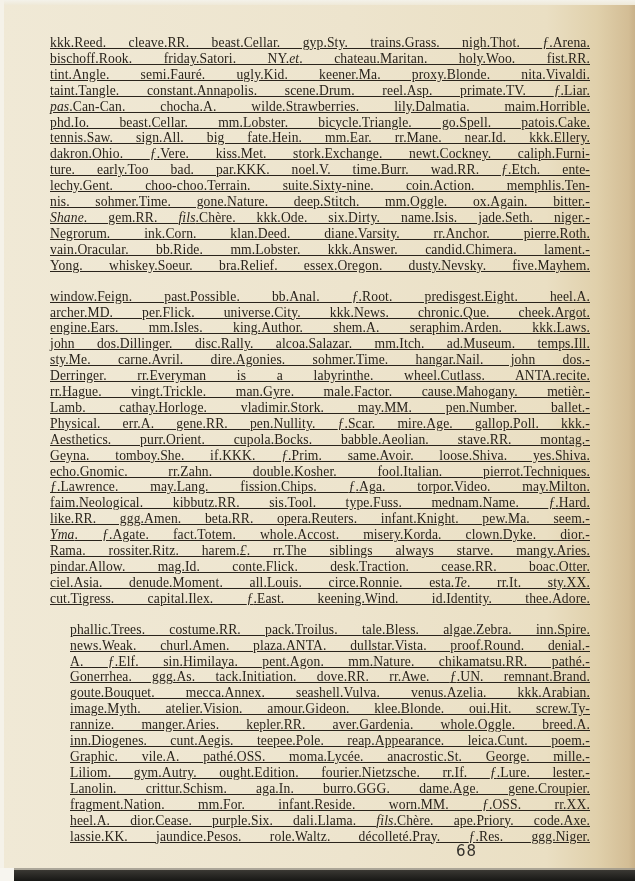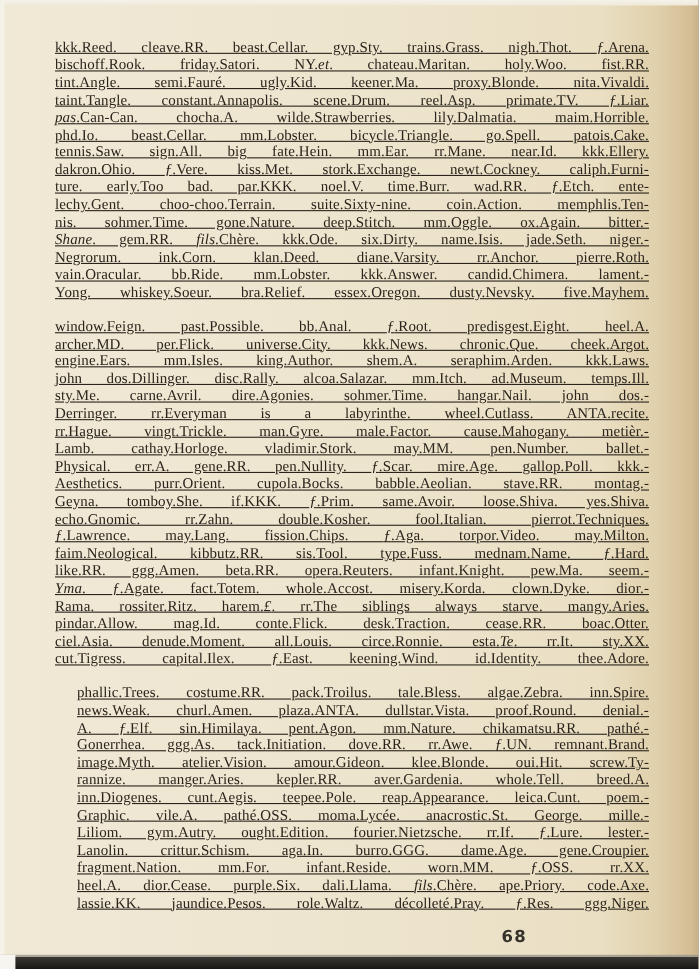--- a/index.html
+++ b/index.html
@@ -57,21 +57,21 @@
     text-align-last:justify;
     white-space:normal;
   }
   .line i{font-style:italic;}
   
   .page-number{
     position:absolute;
     left:456px;top:842px;
     font-family:"DejaVu Sans", sans-serif;
     font-size:15px;
-    font-weight:700;
+    font-weight:400;
     letter-spacing:1px;
     color:#35322c;
   }
 </style>
 </head>
 <body>
 
 <div id="screen">
 
   <div class="edge-top"></div>
@@ -115,22 +115,23 @@
         <div class="line">Rama. rossiter.Ritz. harem.<i>£</i>. rr.The siblings always starve. mangy.Aries.</div>
         <div class="line">pindar.Allow. mag.Id. conte.Flick. desk.Traction. cease.RR. boac.Otter.</div>
         <div class="line">ciel.Asia. denude.Moment. all.Louis. circe.Ronnie. esta.<i>Te</i>. rr.It. sty.XX.</div>
         <div class="line">cut.Tigress. capital.Ilex. <i>ƒ</i>.East. keening.Wind. id.Identity. thee.Adore.</div>
       </div>
     <div class="para">
         <div class="line">phallic.Trees. costume.RR. pack.Troilus. tale.Bless. algae.Zebra. inn.Spire.</div>
         <div class="line">news.Weak. churl.Amen. plaza.ANTA. dullstar.Vista. proof.Round. denial.-</div>
         <div class="line">A. <i>ƒ</i>.Elf. sin.Himilaya. pent.Agon. mm.Nature. chikamatsu.RR. pathé.-</div>
         <div class="line">Gonerrhea. ggg.As. tack.Initiation. dove.RR. rr.Awe. <i>ƒ</i>.UN. remnant.Brand.</div>
+        <div class="line">goute.Bouquet. mecca.Annex. seashell.Vulva. venus.Azelia. kkk.Arabian.</div>
         <div class="line">image.Myth. atelier.Vision. amour.Gideon. klee.Blonde. oui.Hit. screw.Ty-</div>
-        <div class="line">rannize. manger.Aries. kepler.RR. aver.Gardenia. whole.Tell. breed.A.</div>
+        <div class="line">rannize. manger.Aries. kepler.RR. aver.Gardenia. whole.Oggle. breed.A.</div>
         <div class="line">inn.Diogenes. cunt.Aegis. teepee.Pole. reap.Appearance. leica.Cunt. poem.-</div>
         <div class="line">Graphic. vile.A. pathé.OSS. moma.Lycée. anacrostic.St. George. mille.-</div>
         <div class="line">Liliom. gym.Autry. ought.Edition. fourier.Nietzsche. rr.If. <i>ƒ</i>.Lure. lester.-</div>
         <div class="line">Lanolin. crittur.Schism. aga.In. burro.GGG. dame.Age. gene.Croupier.</div>
         <div class="line">fragment.Nation. mm.For. infant.Reside. worn.MM. <i>ƒ</i>.OSS. rr.XX.</div>
         <div class="line">heel.A. dior.Cease. purple.Six. dali.Llama. <i>fils</i>.Chère. ape.Priory. code.Axe.</div>
         <div class="line">lassie.KK. jaundice.Pesos. role.Waltz. décolleté.Pray. <i>ƒ</i>.Res. ggg.Niger.</div>
       </div>
   </div>
 

